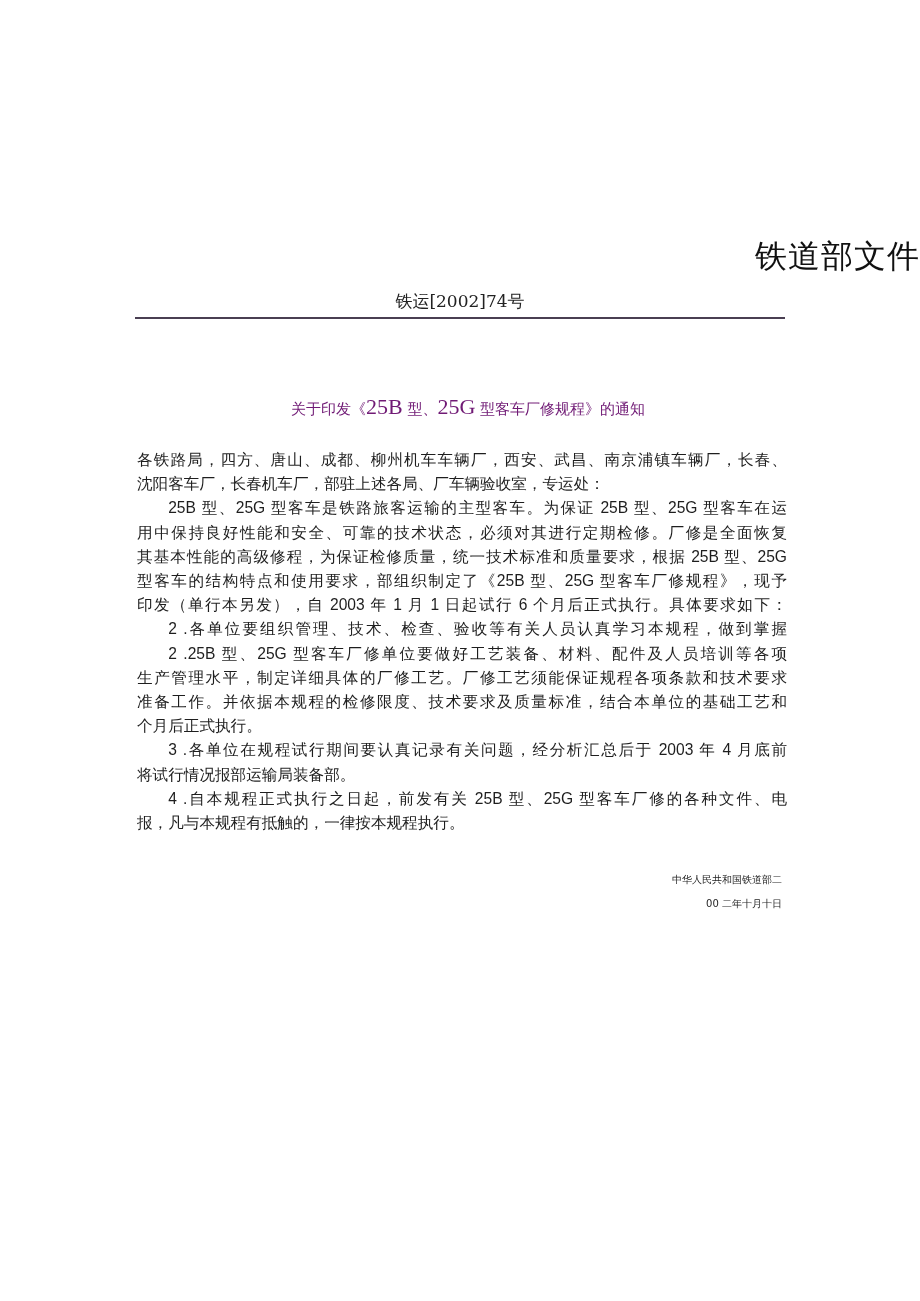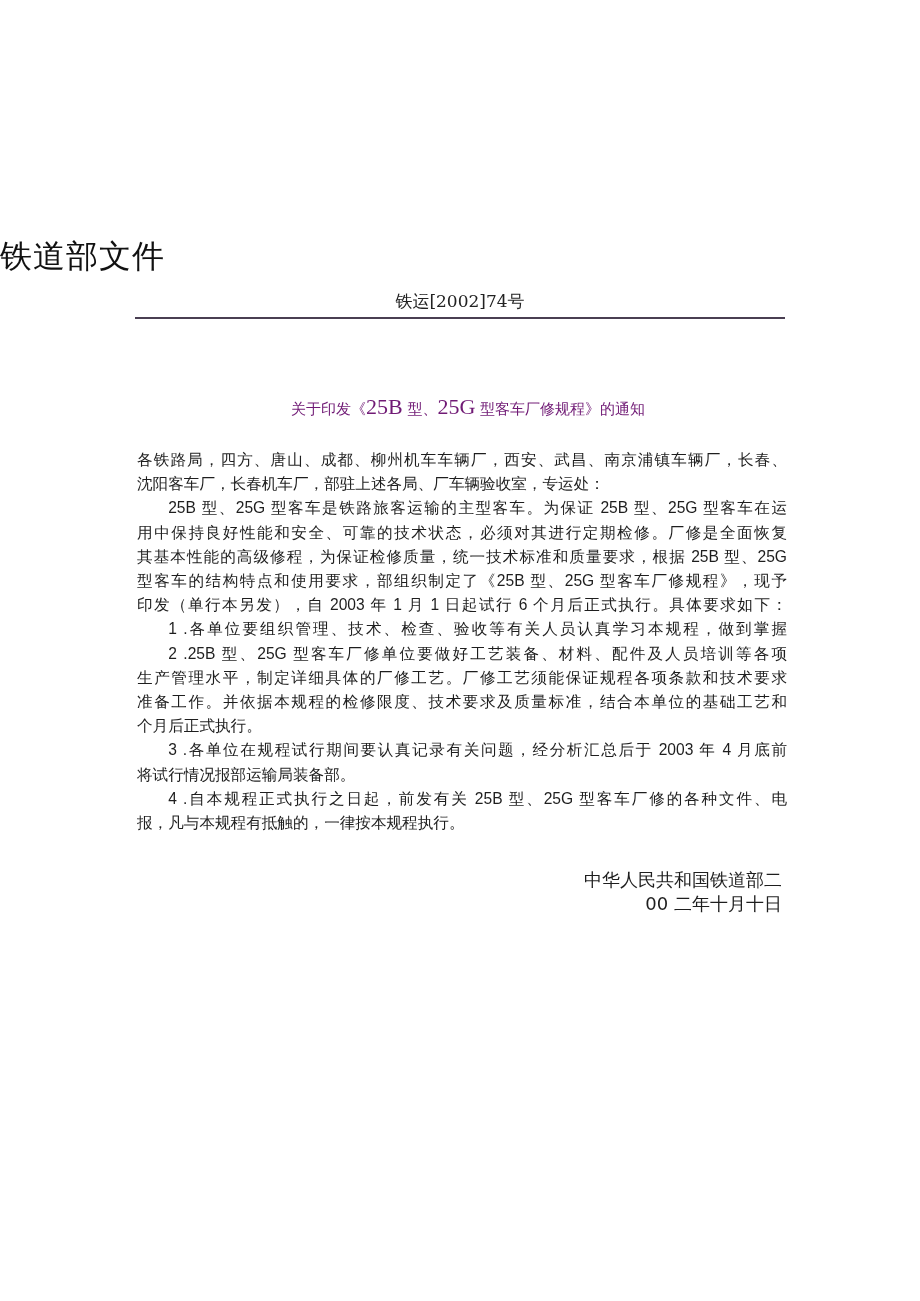--- a/index.html
+++ b/index.html
@@ -18,21 +18,21 @@
     .page {
       position: absolute;
       left: 0; top: 0;
       width: 920px; height: 1301px;
     }
     .doc-header-title {
       position: absolute;
       top: 232px;
       left: 0;
       width: 920px;
-      text-align: left;
+      text-align: right;
       font-size: 32px;
       letter-spacing: 1px;
       line-height: 48px;
       font-family: "DejaVu Serif", "Liberation Serif", serif;
       color: #111;
     }
     .doc-number {
       position: absolute;
       top: 286px;
       left: 0;
@@ -84,21 +84,21 @@
       text-align-last: justify;
     }
     .line.last {
       text-align-last: left;
     }
     .signature {
       position: absolute;
       left: 137px;
       width: 645px;
       text-align: right;
-      font-size: 18px;
+      font-size: 10px;
       line-height: 24.2px;
       color: #1e1e1e;
       font-family: "DejaVu Sans", "Liberation Sans", sans-serif;
     }
     .sig-1 { top: 868px; }
     .sig-2 { top: 892px; }
   </style>
 </head>
 <body>
 
@@ -122,21 +122,21 @@
 
     <div>
       <span class="line" style="padding-left:2em;width:calc(100% - 2em);">25B 型、25G 型客车是铁路旅客运输的主型客车。为保证 25B 型、25G 型客车在运</span>
       <span class="line">用中保持良好性能和安全、可靠的技术状态，必须对其进行定期检修。厂修是全面恢复</span>
       <span class="line">其基本性能的高级修程，为保证检修质量，统一技术标准和质量要求，根据 25B 型、25G</span>
       <span class="line">型客车的结构特点和使用要求，部组织制定了《25B 型、25G 型客车厂修规程》，现予</span>
       <span class="line">印发（单行本另发），自 2003 年 1 月 1 日起试行 6 个月后正式执行。具体要求如下：</span>
     </div>
 
     <div>
-      <span class="line" style="padding-left:2em;width:calc(100% - 2em);">1  .各单位要组织管理、技术、检查、验收等有关人员认真学习本规程，做到掌握</span>
+      <span class="line" style="padding-left:2em;width:calc(100% - 2em);">2  .各单位要组织管理、技术、检查、验收等有关人员认真学习本规程，做到掌握</span>
     </div>
 
     <div>
       <span class="line" style="padding-left:2em;width:calc(100% - 2em);">2  .25B 型、25G 型客车厂修单位要做好工艺装备、材料、配件及人员培训等各项</span>
       <span class="line">生产管理水平，制定详细具体的厂修工艺。厂修工艺须能保证规程各项条款和技术要求</span>
       <span class="line">准备工作。并依据本规程的检修限度、技术要求及质量标准，结合本单位的基础工艺和</span>
       <span class="line last">个月后正式执行。</span>
     </div>
 
     <div>

